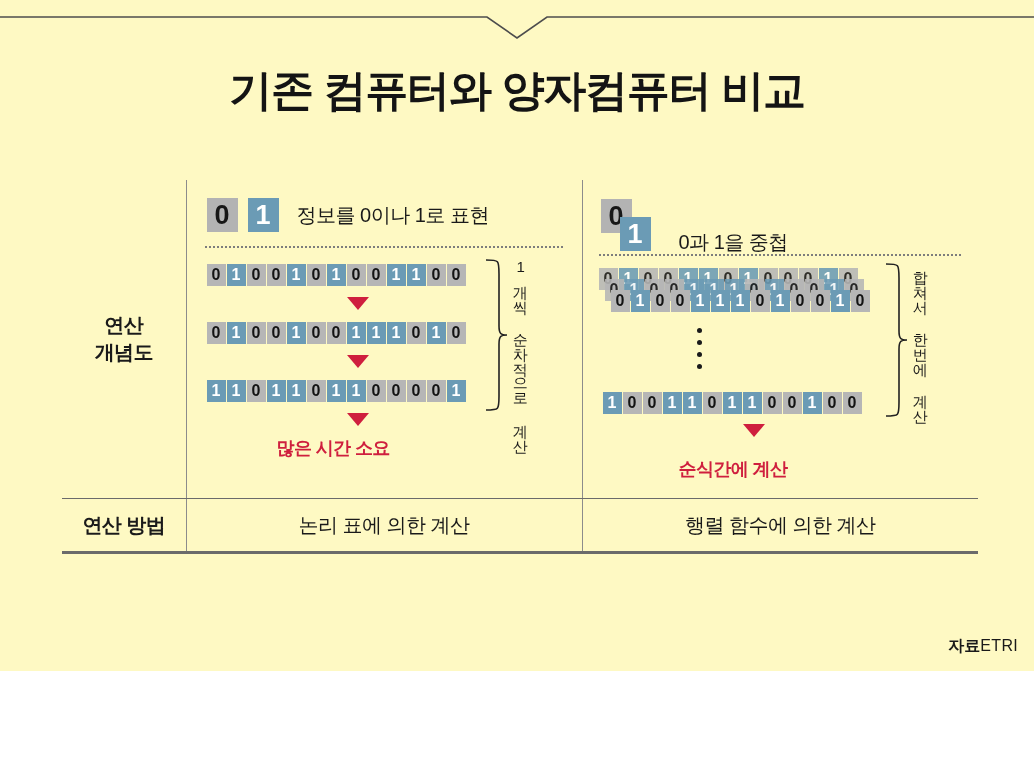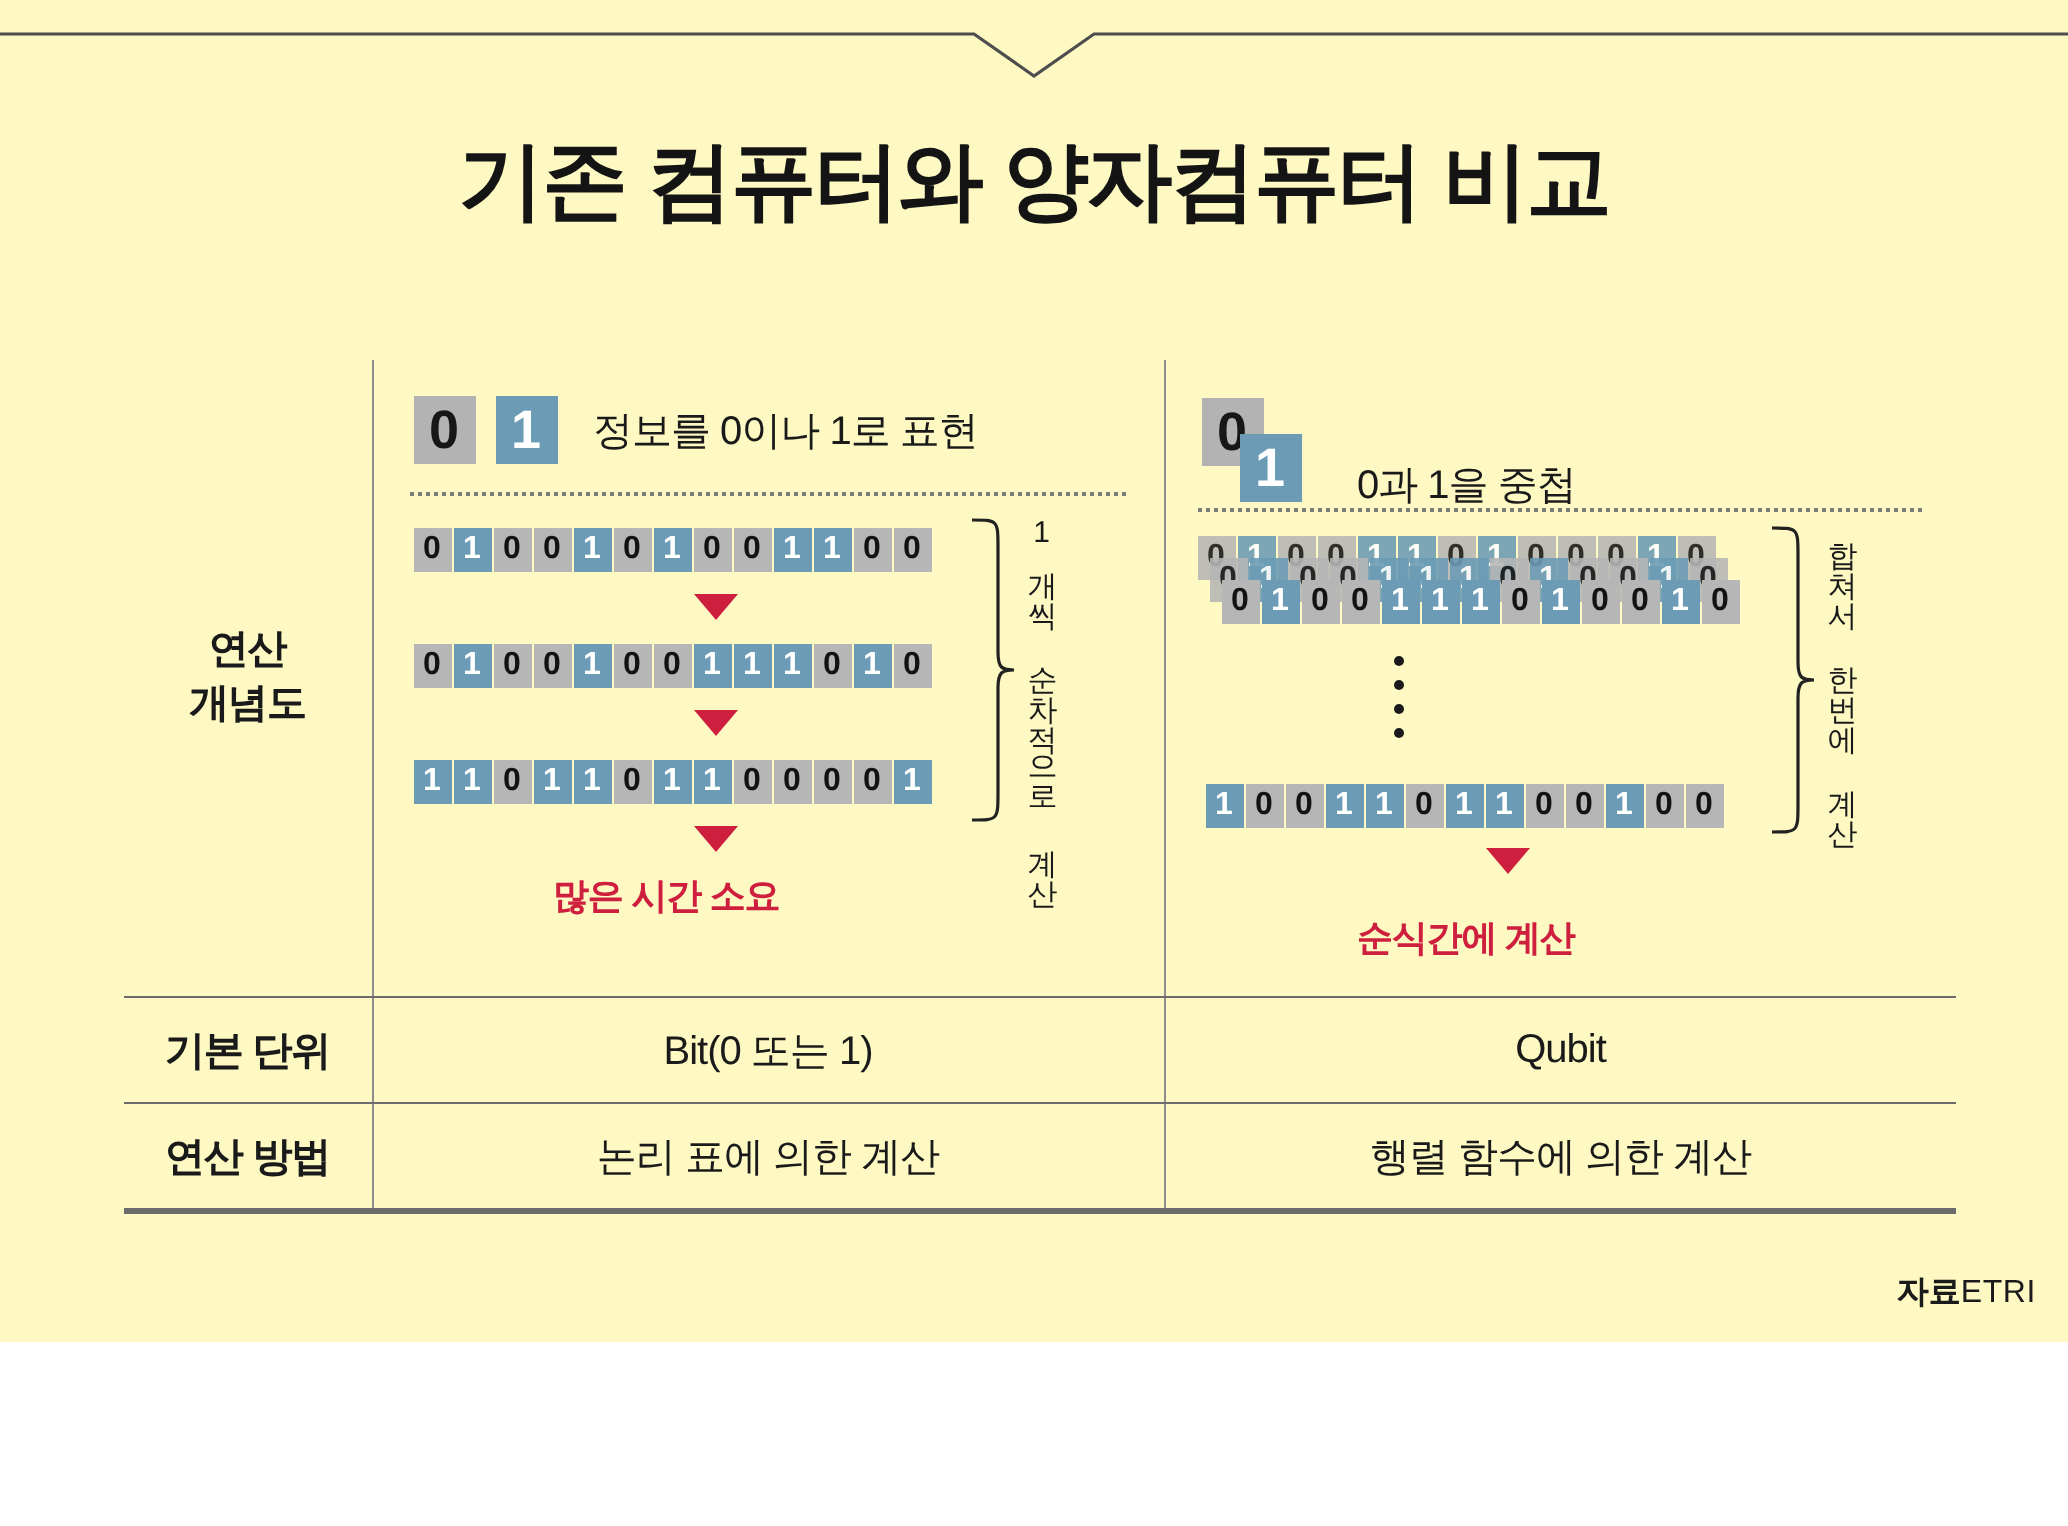--- a/index.html
+++ b/index.html
@@ -388,25 +388,20 @@
           <div class="redtext" style="left:96px; top:277px;">순식간에 계산</div>
 
           <svg class="brace" style="left:300px; top:82px;" width="26" height="156">
             <path d="M3 2 C16 2, 16 2, 16 16 L16 69 C16 77, 18 78, 24 78 C18 78, 16 79, 16 87 L16 140 C16 154, 16 154, 3 154" fill="none" stroke="#222" stroke-width="1.6"></path>
           </svg>
           <div class="vcaption" style="left:330px; top:80px; height:190px;">합쳐서 한번에 계산</div>
         </div>
       </td>
     </tr>
 
-    <tr class="row-simple">
-      <td class="lbl">기본 단위</td>
-      <td class="vline">Bit(0 또는 1)</td>
-      <td class="vline">Qubit</td>
-    </tr>
 
     <tr class="row-simple last">
       <td class="lbl">연산 방법</td>
       <td class="vline">논리 표에 의한 계산</td>
       <td class="vline">행렬 함수에 의한 계산</td>
     </tr>
   </tbody>
     </table>
 
   <div class="footer">

